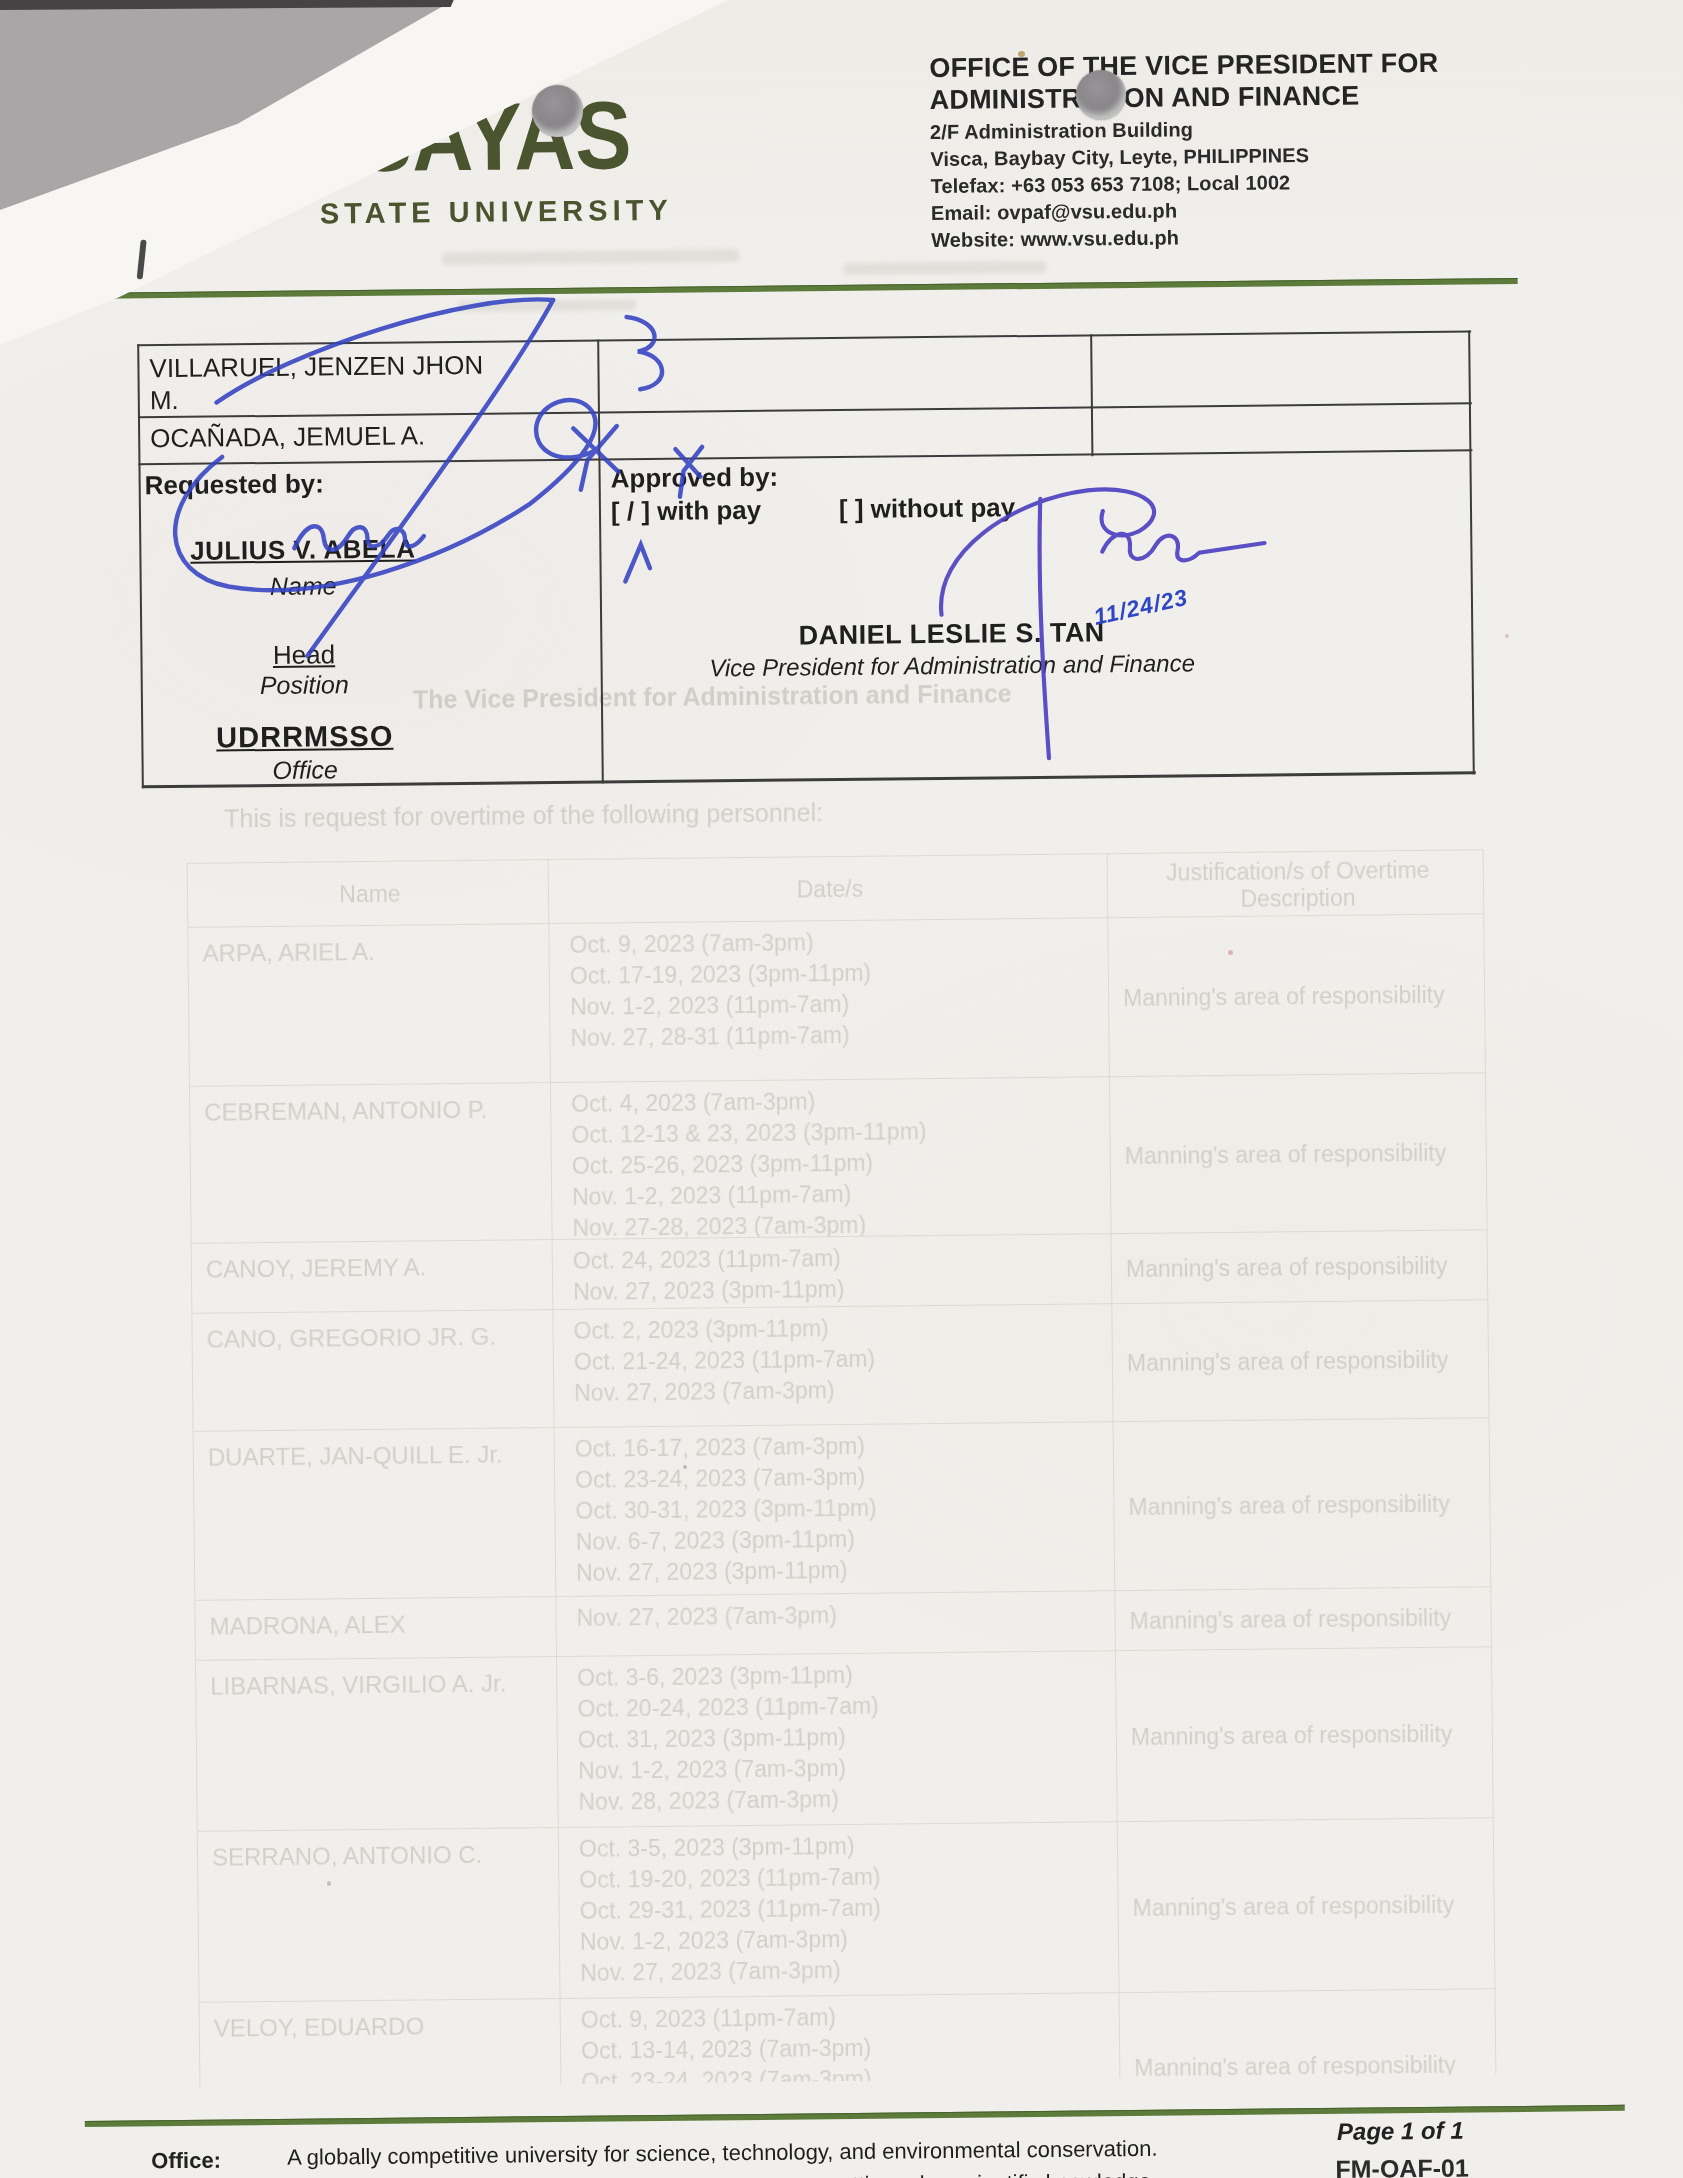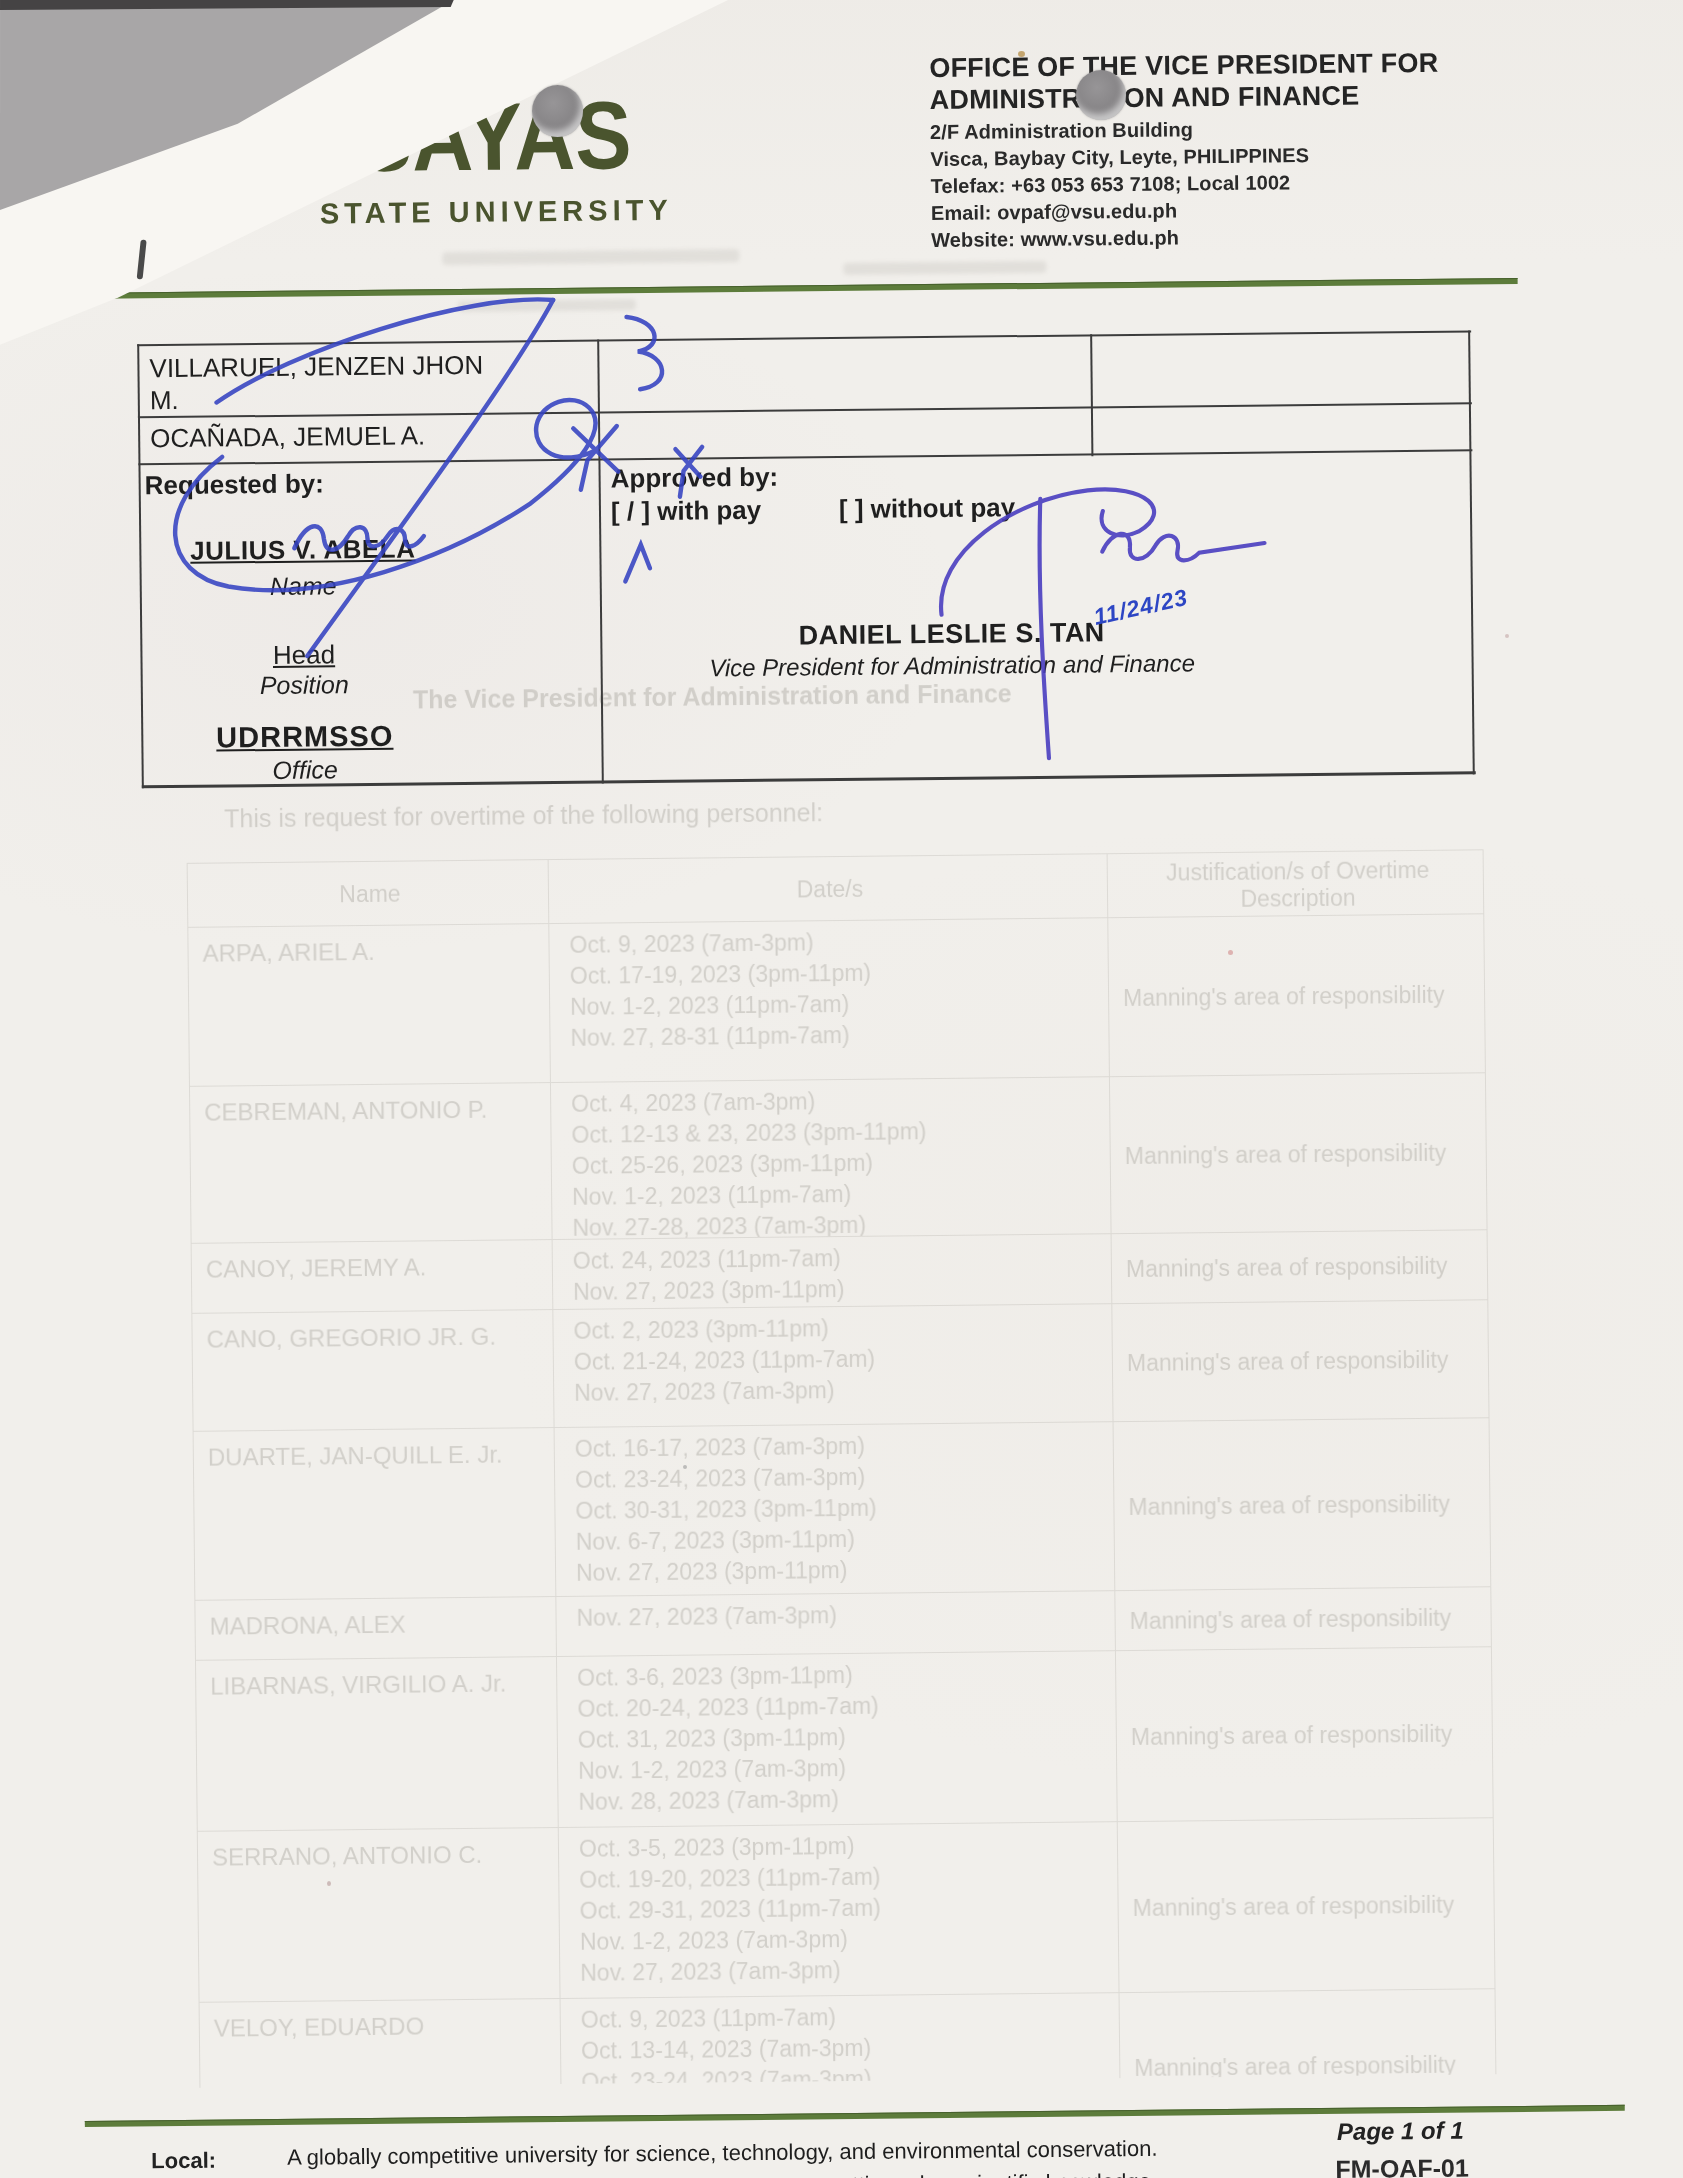--- a/index.html
+++ b/index.html
@@ -248,21 +248,21 @@
     <g stroke="#4a3ec0" stroke-width="4.2" fill="none" stroke-linecap="round" opacity=".9">
       <path d="M 955,622 C 948,558 1030,506 1104,498 C 1164,492 1190,520 1155,540 C 1134,550 1112,540 1119,519"></path>
       <path d="M 1056,506 C 1052,600 1058,700 1062,768"></path>
       <path d="M 1118,560 c 10,-22 30,-24 28,-4 c -2,16 16,16 26,-2 c 10,-16 26,-10 22,6 c -3,13 12,12 22,2 L 1282,553"></path>
     </g>
   </svg>
 
   <div class="abs green-rule" style="left:73px;top:2113px;width:1540px;"></div>
   <div id="footer-page" class="abs">Page 1 of 1</div>
   <div id="footer-code" class="abs">FM-OAF-01</div>
-  <div id="vision-label" class="abs">Local:</div>
+  <div id="vision-label" class="abs">Office:</div>
   <div id="vision-text" class="abs">A globally competitive university for science, technology, and environmental conservation.</div>
 
   <div id="mission-text" class="abs">Development of a highly competitive human resources, cutting edge scientific knowledge</div>
 
 </div>
 
 <svg id="scan-corner" class="abs" width="733" height="416" viewBox="0 0 740 420">
   <polygon points="458,0 735,0 120,300 0,348 0,210" fill="#f8f6f2"></polygon>
   <polygon points="0,0 458,0 240,125 0,212" fill="#a8a6a7"></polygon>
   <polygon points="0,0 458,0 455,7 0,10" fill="#454344"></polygon>

